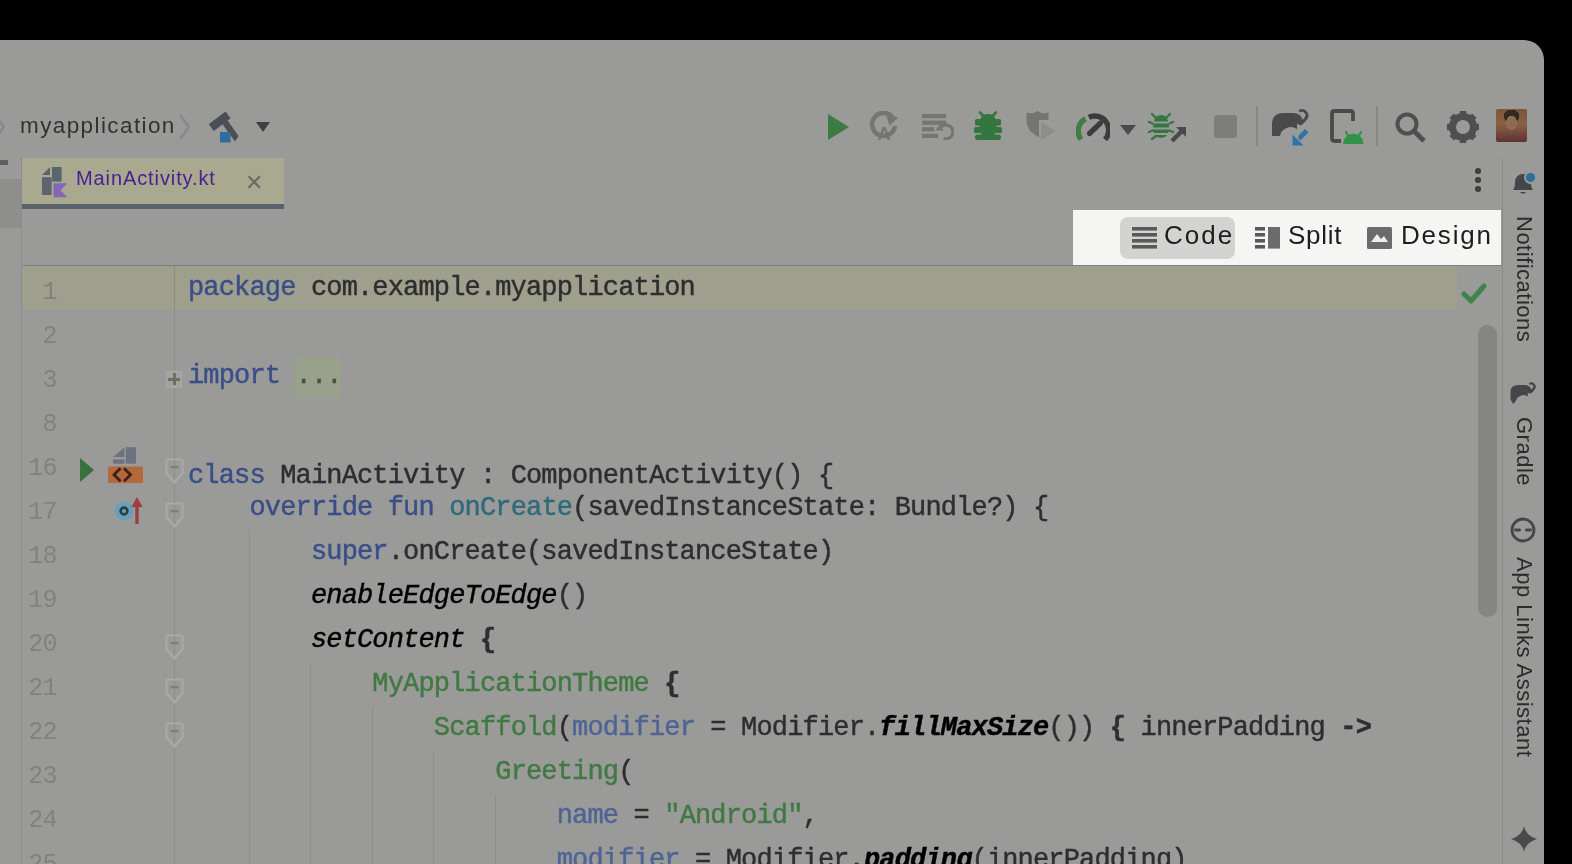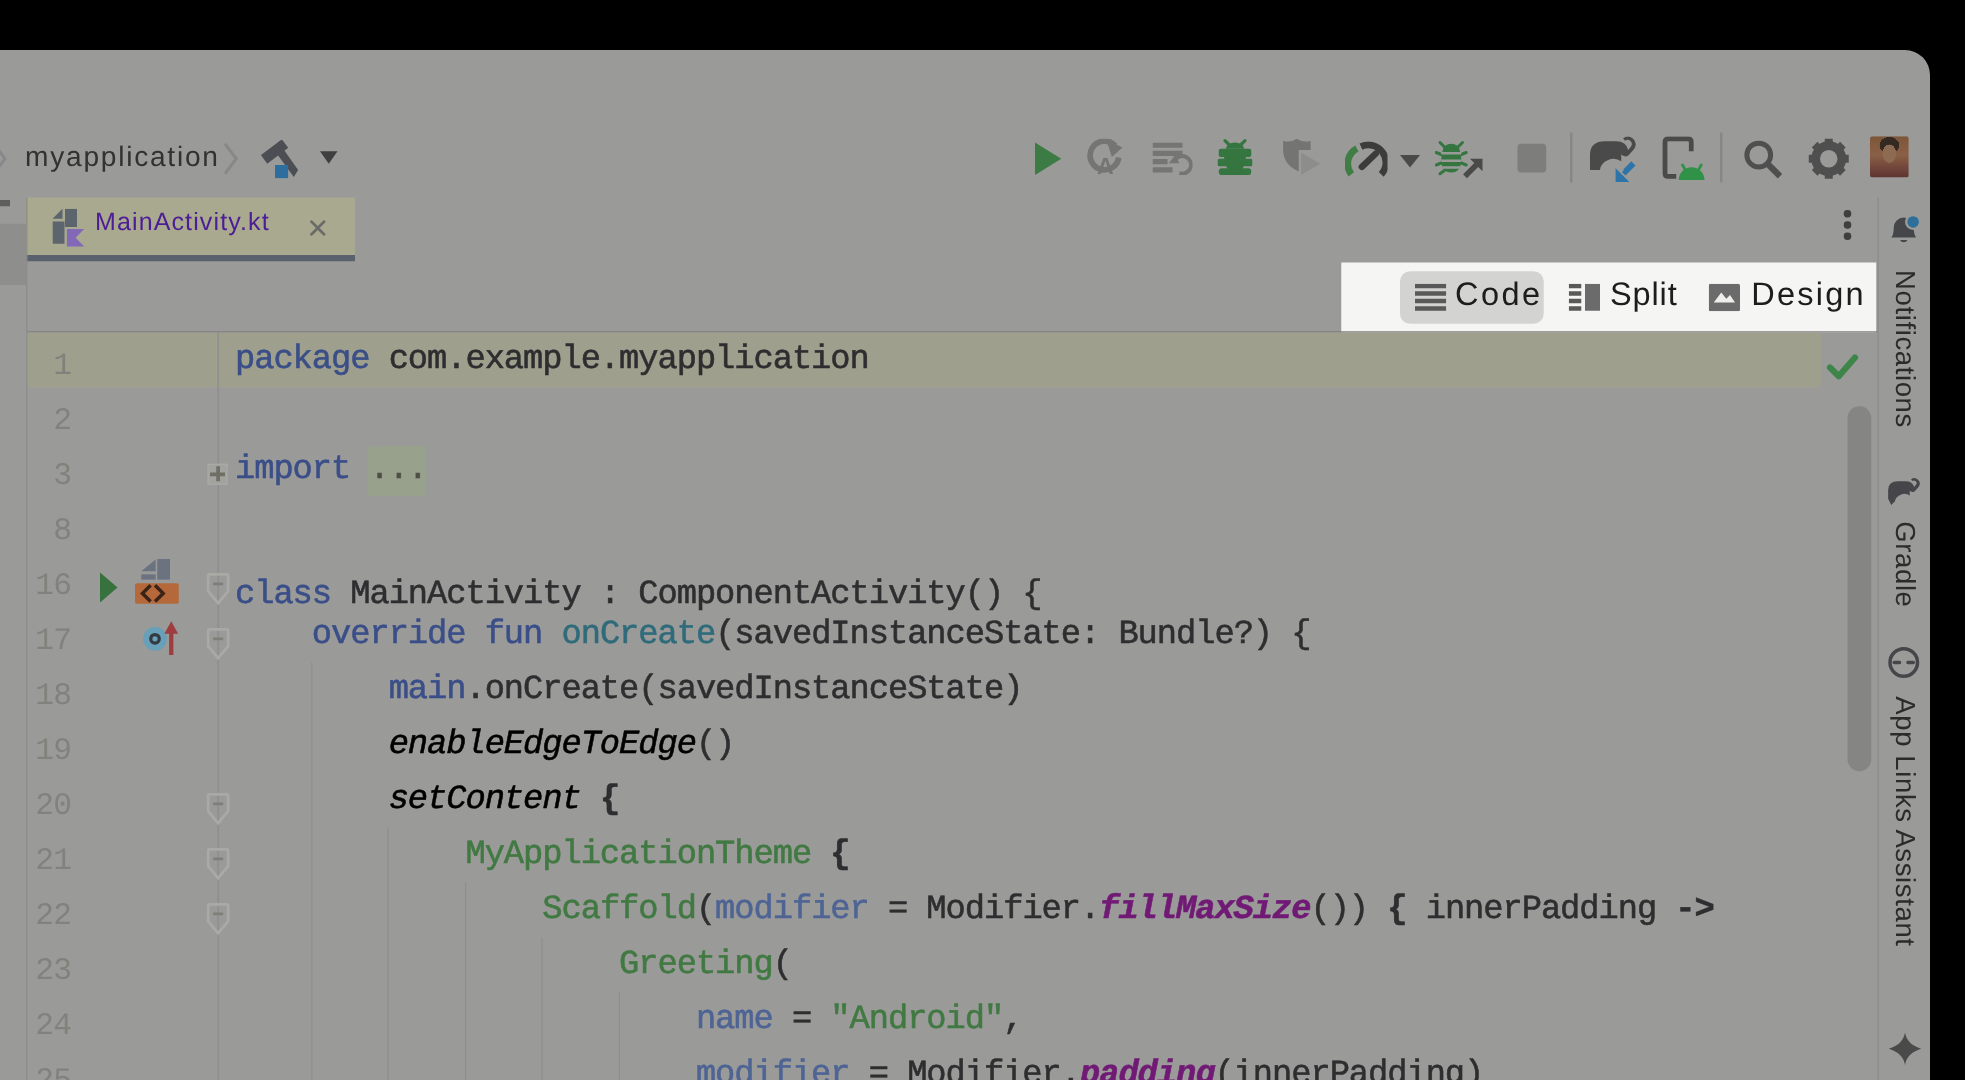--- a/index.html
+++ b/index.html
@@ -33,21 +33,21 @@
   .spottxt { font-size:26px; color:#1d1d1d; position:absolute; top:10px; }
   
   .edtop { position:absolute; left:21px; top:225px; width:1481px; height:1px; background:#7f7f7f; }
   .caretrow { position:absolute; left:21px; top:226px; width:1436px; height:44px; background:#9f9f8d; }
   .gutterline { position:absolute; left:174px; top:226px; width:1px; height:598px; background:#8b8b8b; }
   .lnum { position:absolute; width:50px; text-align:right; font-family:"Liberation Mono", monospace; font-size:25px; letter-spacing:-0.6px; line-height:44px; color:#82827d; height:44px; left:7px; padding-top:5px; }
   .codeline { position:absolute; left:188px; font-family:"Liberation Mono", monospace; font-size:27px; letter-spacing:-0.84px; line-height:44px; height:44px; white-space:pre; color:#2e2e30; -webkit-text-stroke:0.45px currentColor; }
   .kw { color:#3a4e88; }
   .fn { color:#2f6b7a; }
   .fni { color:#000000; font-style:italic; }
-  .fnb { color:#701a75; font-style:italic; font-weight:bold; }
+  .fnb { color:#000000; font-style:italic; font-weight:bold; }
   .grn { color:#417942; }
   .prm { color:#4e6494; }
   .guide { position:absolute; width:1px; background:#8e8e8e; }
   .scrollbar { position:absolute; left:1478px; top:285px; width:19px; height:292px; background:#858584; border-radius:9.5px; }
   
   .stripe { position:absolute; left:1502px; top:118px; width:42px; height:706px; border-left:1px solid #8a8a8a; }
   .vtext { position:absolute; writing-mode:vertical-rl; font-size:22px; letter-spacing:0.5px; color:#2b2b2b; left:1511px; }
   
   .sliverline { position:absolute; left:21px; top:118px; width:1px; height:706px; background:#8b8b8b; }
 </style>
@@ -313,21 +313,21 @@
     <div class="guide" style="left:249px; top:490px; height:334px;"></div>
     <div class="guide" style="left:310px; top:622px; height:202px;"></div>
     <div class="guide" style="left:372px; top:666px; height:158px;"></div>
     <div class="guide" style="left:433px; top:710px; height:114px;"></div>
     <div class="guide" style="left:495px; top:754px; height:70px;"></div>
     <div id="code">
       <div class="codeline" style="top:226px;"><span class="kw">package</span> com.example.myapplication</div>
       <div class="codeline" style="top:314px;"><span class="kw">import</span> <span style="color:#4e4e44;">...</span></div>
       <div class="codeline" style="top:402px;margin-top:12px;"><span class="kw">class</span> MainActivity : ComponentActivity() {</div>
       <div class="codeline" style="top:446px;">    <span class="kw">override</span> <span class="kw">fun</span> <span class="fn">onCreate</span>(savedInstanceState: Bundle?) {</div>
-      <div class="codeline" style="top:490px;">        <span class="kw">main</span>.onCreate(savedInstanceState)</div>
+      <div class="codeline" style="top:490px;">        <span class="kw">super</span>.onCreate(savedInstanceState)</div>
       <div class="codeline" style="top:534px;">        <span class="fni">enableEdgeToEdge</span>()</div>
       <div class="codeline" style="top:578px;">        <span class="fni">setContent</span> <b>{</b></div>
       <div class="codeline" style="top:622px;">            <span class="grn">MyApplicationTheme</span> <b>{</b></div>
       <div class="codeline" style="top:666px;">                <span class="grn">Scaffold</span>(<span class="prm">modifier</span> = Modifier.<span class="fnb">fillMaxSize</span>()) <b>{</b> innerPadding <b>-&gt;</b></div>
       <div class="codeline" style="top:710px;">                    <span class="grn">Greeting</span>(</div>
       <div class="codeline" style="top:754px;">                        <span class="prm">name</span> = <span class="grn">"Android"</span>,</div>
       <div class="codeline" style="top:798px;">                        <span class="prm">modifier</span> = Modifier.<span class="fnb">padding</span>(innerPadding)</div>
     </div>
 
     <svg class="abs" style="left:1461px; top:240px;" width="26" height="26" viewBox="0 0 26 26">

